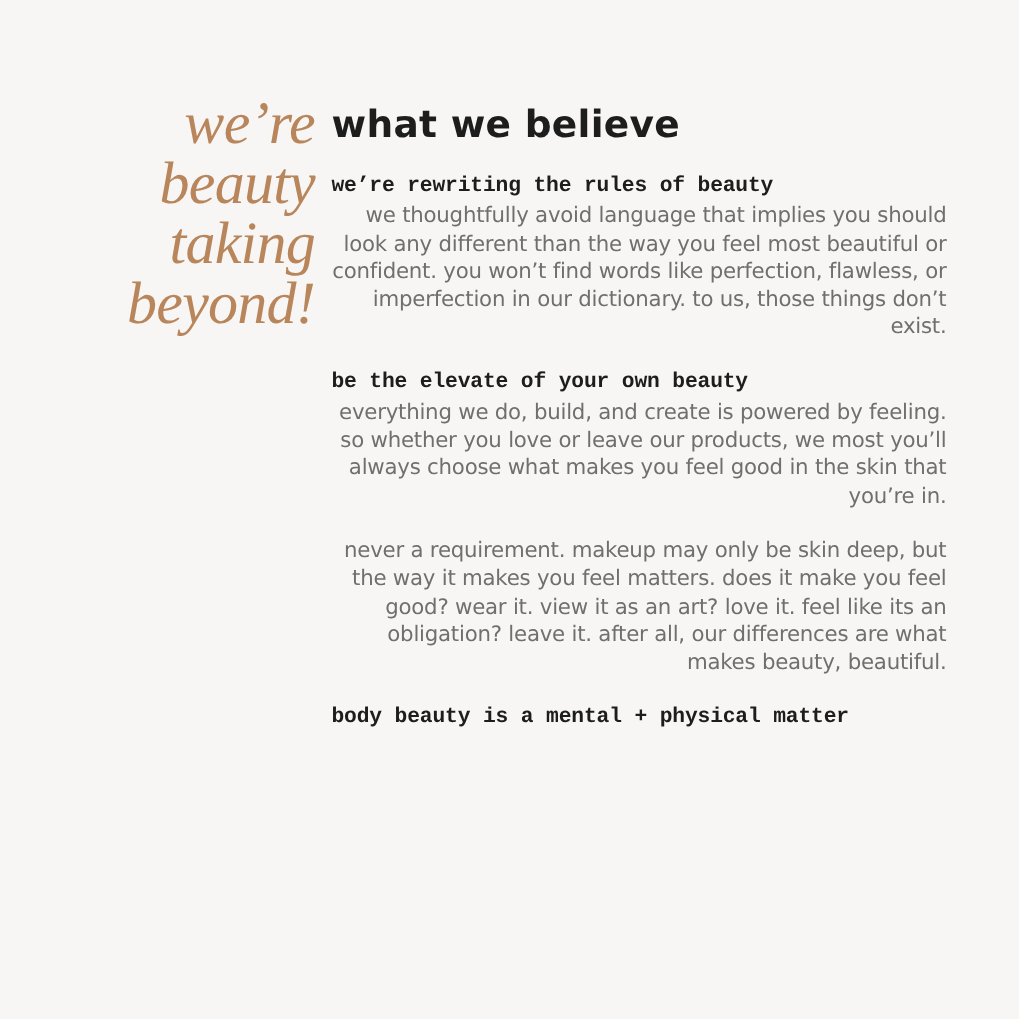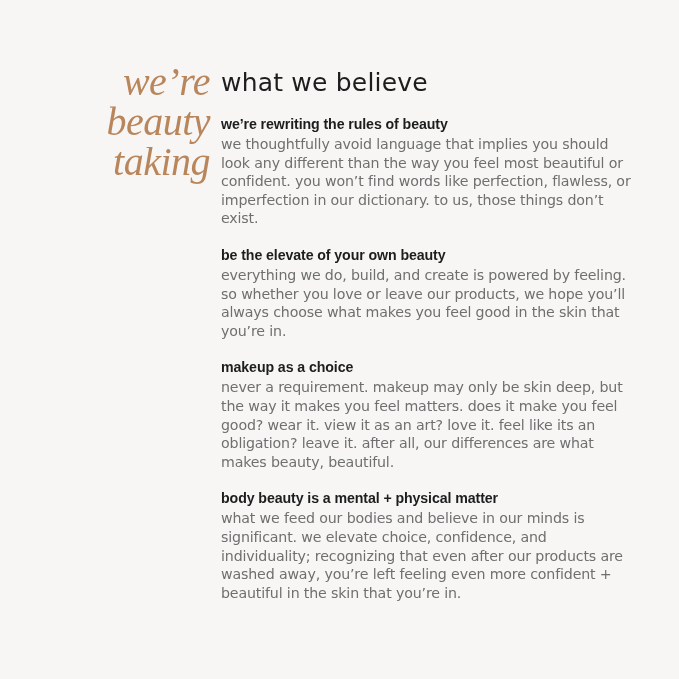--- a/index.html
+++ b/index.html
@@ -53,51 +53,52 @@
   
   .believe {
     position: absolute;
     left: 221px;
     top: 68px;
     width: 410px;
   }
 
   .believe-title {
     font-family: "DejaVu Sans", sans-serif;
-    font-weight: 400;
+    font-weight: 700;
     font-size: 25px;
     line-height: 30px;
     color: #1d1d1d;
     letter-spacing: 0.2px;
     margin: 0 0 17px 0;
   }
 
   .belief {
     margin-bottom: 18px;
   }
   .belief:last-child {
     margin-bottom: 16px;
   }
   .belief-head {
-    font-family: Liberation Sans, sans-serif;
+    font-family: Liberation Mono, monospace;
     font-weight: 700;
     font-size: 14.2px;
     line-height: 19px;
     color: #1d1d1d;
     letter-spacing: -0.1px;
     margin: 0 0 1px 0;
   }
   .belief-body {
     font-family: "DejaVu Sans", sans-serif;
     font-weight: 400;
     font-size: 14.2px;
     line-height: 18.6px;
     color: #6f6f6f;
     letter-spacing: -0.15px;
     margin: 0;
+    text-align: right;
   }
 
   
   .badges {
     position: absolute;
     left: 0;
     top: 545px;
     width: 679px;
     height: 134px;
   }
@@ -106,43 +107,42 @@
 <body>
 
 <div class="page">
 
   <div class="top">
 
     <div class="tagline">
       <span class="tl-line">we’re</span>
       <span class="tl-line">beauty</span>
       <span class="tl-line">taking</span>
+      <span class="tl-line">beyond!</span>
     </div>
 
     <div class="believe">
       <h1 class="believe-title">what we believe</h1>
 
       <div class="belief">
         <p class="belief-head">we’re rewriting the rules of beauty</p>
         <p class="belief-body">we thoughtfully avoid language that implies you should look any different than the way you feel most beautiful or confident. you won’t find words like perfection, flawless, or imperfection in our dictionary. to us, those things don’t exist.</p>
       </div>
 
       <div class="belief">
         <p class="belief-head">be the elevate of your own beauty</p>
-        <p class="belief-body">everything we do, build, and create is powered by feeling. so whether you love or leave our products, we hope you’ll always choose what makes you feel good in the skin that you’re in.</p>
+        <p class="belief-body">everything we do, build, and create is powered by feeling. so whether you love or leave our products, we most you’ll always choose what makes you feel good in the skin that you’re in.</p>
       </div>
 
       <div class="belief">
-        <p class="belief-head">makeup as a choice</p>
         <p class="belief-body">never a requirement. makeup may only be skin deep, but the way it makes you feel matters. does it make you feel good? wear it. view it as an art? love it. feel like its an obligation? leave it. after all, our differences are what makes beauty, beautiful.</p>
       </div>
 
       <div class="belief">
         <p class="belief-head">body beauty is a mental + physical matter</p>
-        <p class="belief-body">what we feed our bodies and believe in our minds is significant. we elevate choice, confidence, and individuality; recognizing that even after our products are washed away, you’re left feeling even more confident + beautiful in the skin that you’re in.</p>
       </div>
     </div>
   </div>
 
   <div class="badges">
 
     
 
     
 

